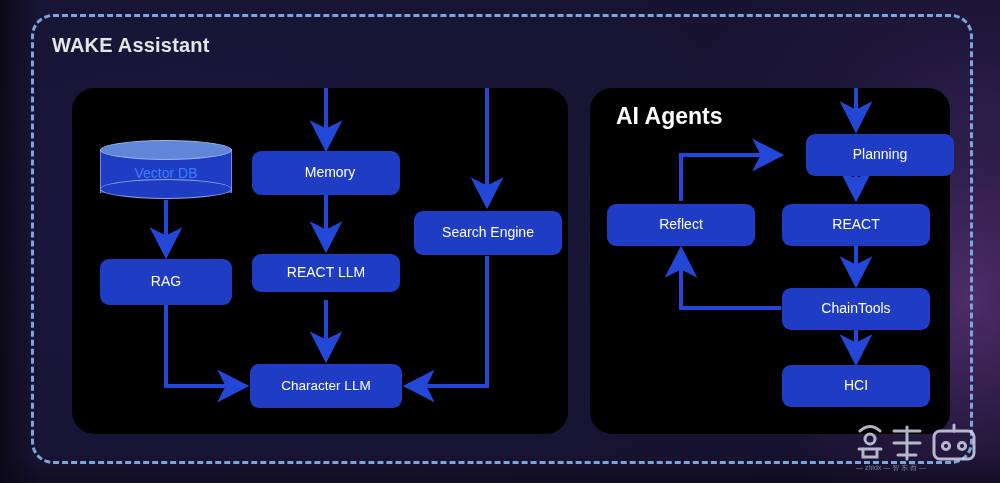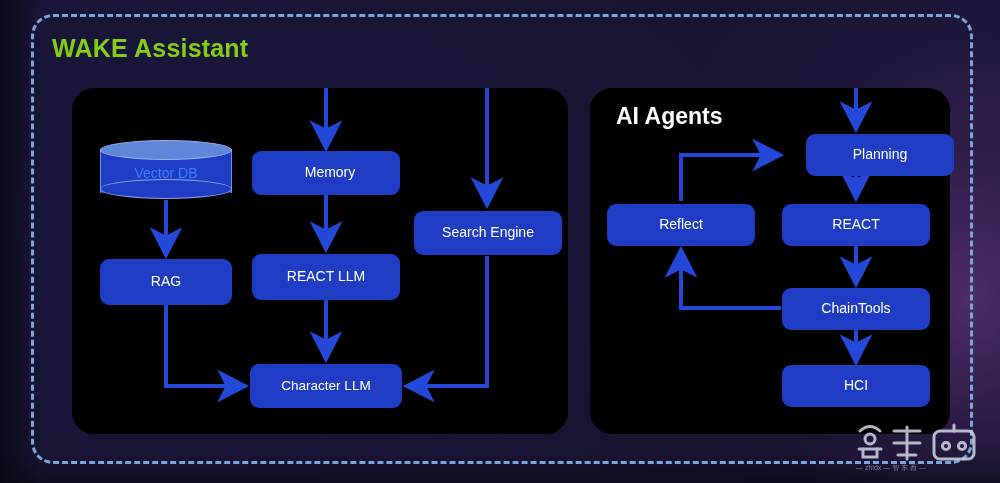--- a/index.html
+++ b/index.html
@@ -31,21 +31,21 @@
   .dashed-frame{
     position:absolute;
     left:31px;top:14px;width:942px;height:450px;
     border:3px dashed #7aa6e0;
     border-radius:22px;
     box-sizing:border-box;
   }
 
   .wake-title{
     position:absolute;left:52px;top:34px;
-    color:#84cc16;font-size:25px;font-weight:bold;
+    color:#e5e5e5;font-size:20px;font-weight:bold;
     letter-spacing:.2px;
     white-space:nowrap;
   }
 
   
   .panel{
     position:absolute;
     background:#000000;
     border-radius:22px;
   }
@@ -169,21 +169,21 @@
     <div class="top"></div>
     <div class="label">Vector DB</div>
   </div>
 
   <div class="node" style="left:252px;top:151px;width:148px;height:44px;padding-left:8px;">Memory</div>
 
   <div class="node" style="left:414px;top:211px;width:148px;height:44px;">Search Engine</div>
 
   <div class="node" style="left:100px;top:259px;width:132px;height:46px;">RAG</div>
 
-  <div class="node" style="left:252px;top:254px;width:148px;height:46px;">REACT LLM</div>
+  <div class="node" style="left:252px;top:254px;width:148px;height:38px;">REACT LLM</div>
 
   <div class="node small" style="left:250px;top:364px;width:152px;height:44px;">Character LLM</div>
 
   <div class="node" style="left:782px;top:134px;width:148px;height:42px;margin-left:24px;">Planning</div>
 
   <div class="node" style="left:607px;top:204px;width:148px;height:42px;">Reflect</div>
 
   <div class="node" style="left:782px;top:204px;width:148px;height:42px;">REACT</div>
 
   <div class="node" style="left:782px;top:288px;width:148px;height:42px;">ChainTools</div>

